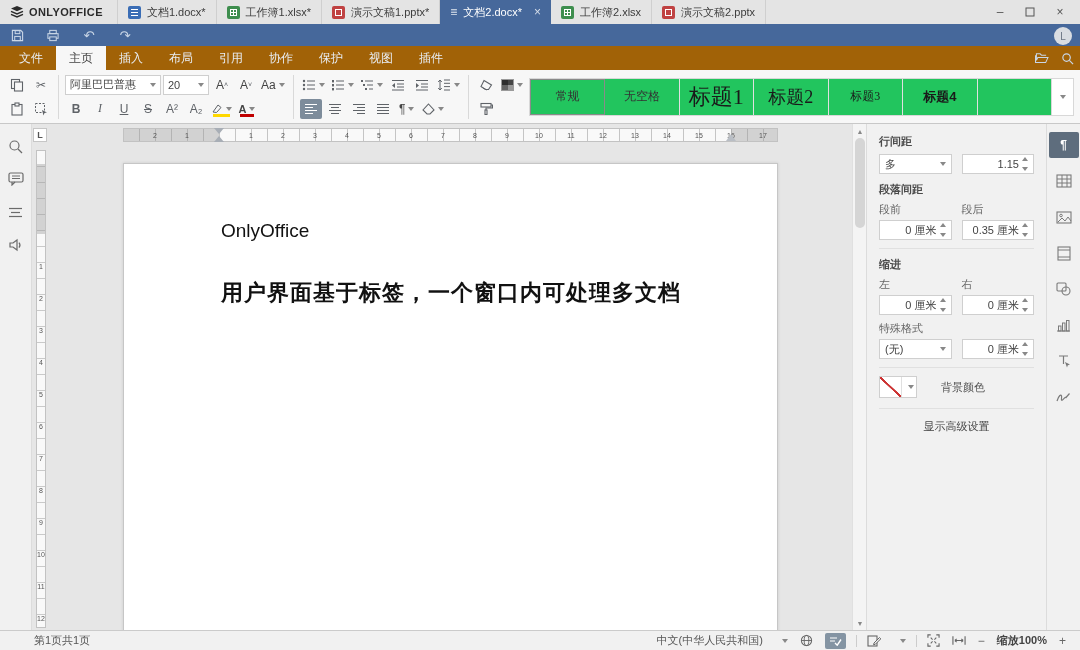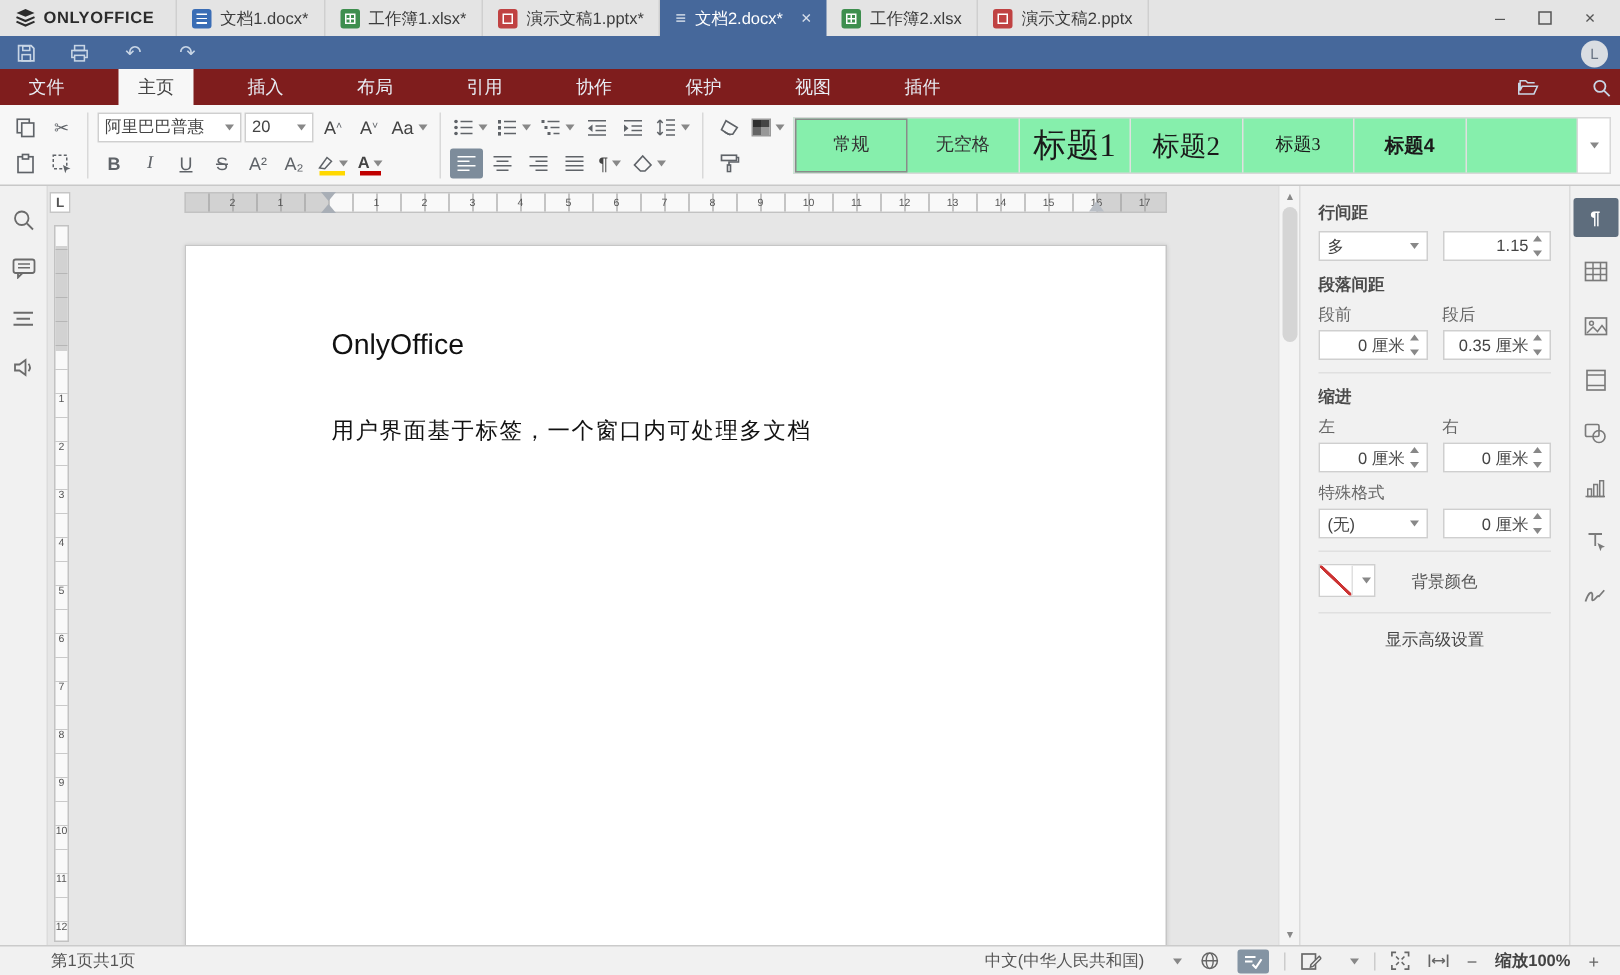--- a/index.html
+++ b/index.html
@@ -27,21 +27,21 @@
   .winbtn { width:28px; height:22px; display:flex; align-items:center; justify-content:center; color:#555; font-size:12px; cursor:pointer; }
 
   
   .quickbar { height:22px; background:#46689b; display:flex; align-items:center; position:relative; flex:0 0 22px; padding-left:8px; gap:18px; }
   .qicon { width:18px; height:16px; display:flex; align-items:center; justify-content:center; color:#c9d6e6; font-size:13px; cursor:pointer; }
   .qicon svg { display:block; }
   .doc-title { position:absolute; left:0; right:0; text-align:center; color:#e8eef6; font-size:11px; pointer-events:none; }
   .avatar { position:absolute; right:8px; top:3px; width:18px; height:18px; border-radius:50%; background:#d9dde2; color:#6b7685; font-size:10px; display:flex; align-items:center; justify-content:center; cursor:pointer; }
 
   
-  .menubar { height:24px; background:#7f1d1d; display:flex; align-items:stretch; padding-left:6px; flex:0 0 24px;gap:23px; }
+  .menubar { height:24px; background:#a16207; display:flex; align-items:stretch; padding-left:6px; flex:0 0 24px; }
   .mitem { display:flex; align-items:center; padding:0 13px; color:#e9eef5; font-size:12px; cursor:pointer; }
   .mitem.active { background:#f7f7f7; color:#444; }
   .menu-spacer { flex:1; }
   .mricon { width:26px; display:flex; align-items:center; justify-content:center; color:#c9d6e6; cursor:pointer; }
 
   
   .ribbon { height:54px; background:#f7f7f7; border-bottom:1px solid #c8c8c8; display:flex; align-items:center; padding:0 6px; flex:0 0 54px; }
   .rgroup { display:flex; flex-direction:column; justify-content:center; gap:4px; }
   .rrow { display:flex; align-items:center; gap:2px; }
   .rsep { width:1px; height:44px; background:#d9d9d9; margin:0 6px; flex:0 0 1px; }
@@ -51,21 +51,21 @@
   .caret { width:0; height:0; border-left:3px solid transparent; border-right:3px solid transparent; border-top:4px solid #888; margin-left:3px; flex:0 0 auto; }
   .combo { background:#fff; border:1px solid #cfcfcf; height:20px; display:flex; align-items:center; padding:0 4px; cursor:pointer; }
   .combo .cv { overflow:hidden; white-space:nowrap; font-size:11px; color:#444; }
   .fx { font-size:12px; color:#444; }
   .bld{font-weight:bold;} .ita{font-style:italic;font-family:"Liberation Serif",serif;} .und{text-decoration:underline;} .stk{text-decoration:line-through;}
   .colorbar { position:absolute; left:4px; right:4px; bottom:2px; height:3px; }
   .ylw { background:#ffd800; } .red { background:#c00000; }
 
   
   .gallery { flex:1; display:flex; align-items:center; margin-left:4px; }
-  .gbox { background:#86efac; border:1px solid #d8d8d8; height:38px; display:flex; flex:1; }
+  .gbox { background:#22c55e; border:1px solid #d8d8d8; height:38px; display:flex; flex:1; }
   .gitem { flex:1; border-right:1px solid #e0e0e0; display:flex; align-items:center; justify-content:center; color:#1a1a1a; cursor:pointer; white-space:nowrap; overflow:hidden; }
   .gitem.sel { border:1px solid #8a8a8a; }
   .st-n,.st-ns { font-size:12px; color:#333; }
   .st-h1 { font-size:22px; font-family:"Liberation Serif","DejaVu Serif",serif; }
   .st-h2 { font-size:18px; font-family:"Liberation Serif","DejaVu Serif",serif; }
   .st-h3 { font-size:12px; font-family:"Liberation Serif","DejaVu Serif",serif; }
   .st-h4 { font-size:13px; font-weight:bold; }
   .gmore { width:22px; height:38px; border:1px solid #d8d8d8; border-left:none; display:flex; align-items:center; justify-content:center; cursor:pointer; background:#fff; }
 
   
@@ -85,21 +85,21 @@
   .ind-left { position:absolute; left:90px; bottom:-1px; width:0; height:0; border:5px solid transparent; border-bottom:6px solid #a8aeb6; }
   .ind-right { position:absolute; left:602px; bottom:0px; width:0; height:0; border:5px solid transparent; border-bottom:7px solid #b9bec5; }
   .vruler { position:absolute; left:4px; top:26px; width:10px; bottom:2px; background:#f9f9f9; border:1px solid #c2c2c2; }
   .vruler .vmargin { position:absolute; left:0; right:0; top:13px; height:70px; background:#d2d2d2; }
   .vruler .vticks { position:absolute; inset:0; background:repeating-linear-gradient(to bottom,transparent 0 15px,#9a9a9a 15px 16px); opacity:.5; }
   .vnums { position:absolute; top:99px; left:0; right:0; display:flex; flex-direction:column; }
   .vnums span { height:32px; flex:0 0 32px; font-size:7px; color:#555; display:flex; align-items:center; justify-content:center; }
 
   .page { position:absolute; left:91px; top:39px; width:655px; height:520px; background:#fff; border:1px solid #c6c6c6; box-shadow:0 0 3px rgba(0,0,0,.12); }
   .doc-line1 { position:absolute; left:97px; top:56px; font-size:19px; color:#111; }
-  .doc-line2 { position:absolute; left:97px; top:114px; font-size:15px; font-weight:normal; color:#111; letter-spacing:1px; }
+  .doc-line2 { position:absolute; left:97px; top:114px; font-size:22px; font-weight:bold; color:#111; letter-spacing:1px; }
 
   .vscroll { position:absolute; right:0; top:0; bottom:0; width:14px; background:#f4f4f4; border-left:1px solid #e0e0e0; }
   .varrow { position:absolute; left:1px; width:12px; height:12px; color:#888; font-size:7px; display:flex; align-items:center; justify-content:center; cursor:pointer; }
   .vthumb { position:absolute; left:2px; top:14px; width:10px; height:90px; background:#d5d5d5; border-radius:5px; cursor:pointer; }
 
   
   .rightpanel { width:180px; background:#f1f1f1; border-left:1px solid #dcdcdc; padding:10px 12px; font-size:11px; color:#555; overflow:hidden; }
   .plabel { font-weight:bold; color:#4a4a4a; margin-bottom:5px; }
   .prow { display:flex; gap:10px; margin-bottom:8px; }
   .pcol { flex:1; }

